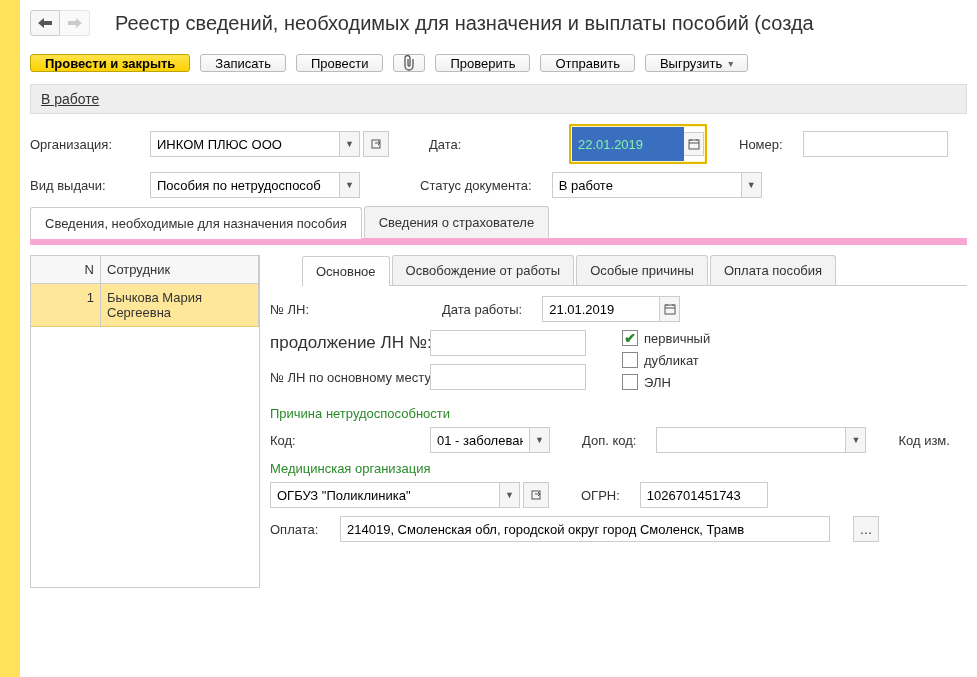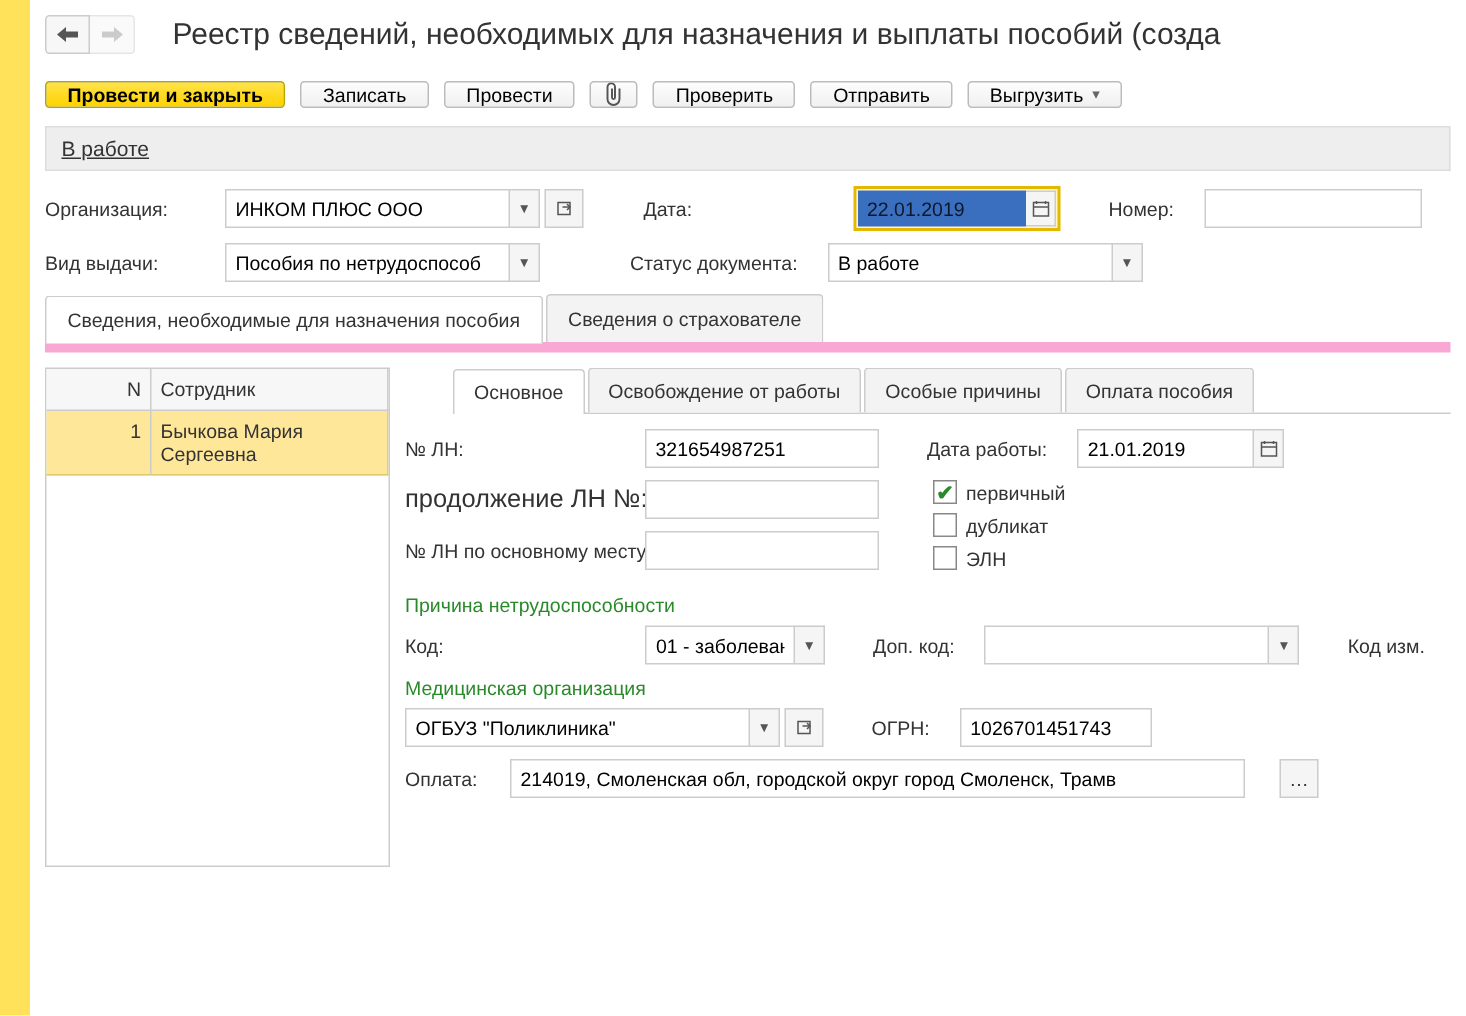--- a/index.html
+++ b/index.html
@@ -103,23 +103,23 @@
     margin-left: 3px;
     display:flex;align-items:center;justify-content:center;
     font-size:10px;color:#555;cursor:pointer;
   }
   .date-highlight {
     border: 2px solid #e5b800 !important;
     box-shadow: inset 0 0 0 1px #fff6c2;
   }
   .date-highlight .input {
     background: #3a6fbf;
-    color: #0f172a;
+    color: #86efac;
     border: none;
-    height: 24px;
+    height: 34px;
   }
   .tabs {
     display: flex;
     border-bottom: 7px solid #f9a8d4;
     margin: 8px 10px 0 10px;
   }
   .tab {
     padding: 8px 14px;
     border: 1px solid #ccc;
     border-bottom: none;
@@ -293,21 +293,20 @@
       <div class="inner-tabs">
         <div class="inner-tab active">Основное</div>
         <div class="inner-tab">Освобождение от работы</div>
         <div class="inner-tab">Особые причины</div>
         <div class="inner-tab">Оплата пособия</div>
       </div>
 
       <div class="form-grid">
         <div class="row">
           <span class="lbl" style="width:140px">№ ЛН:</span>
-          <input class="input" style="width: 156px;" value="321654987251">
           <span class="lbl" style="margin-left:12px">Дата работы:</span>
           <div class="field">
             <input class="input" style="width: 118px;" value="21.01.2019">
             <div class="dd-btn">
               <svg width="12" height="12" viewBox="0 0 12 12">
                   <rect x="1" y="2" width="10" height="9" fill="none" stroke="#555"></rect>
                   <path d="M1 5h10M3 1v2M9 1v2" stroke="#555"></path>
                 </svg>
             </div>
           </div>

